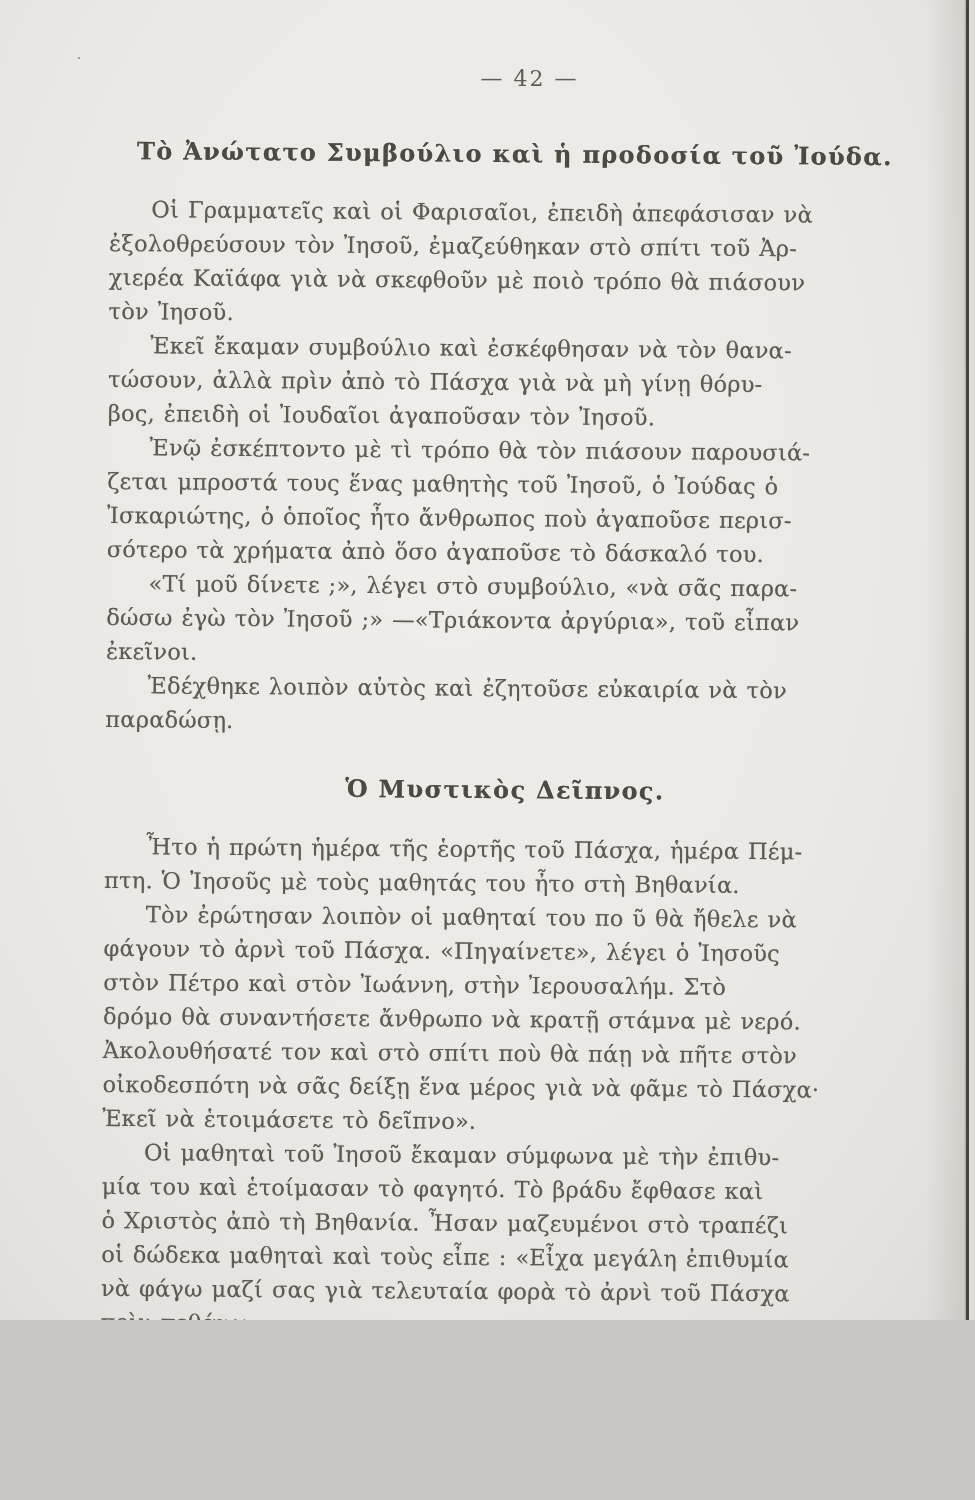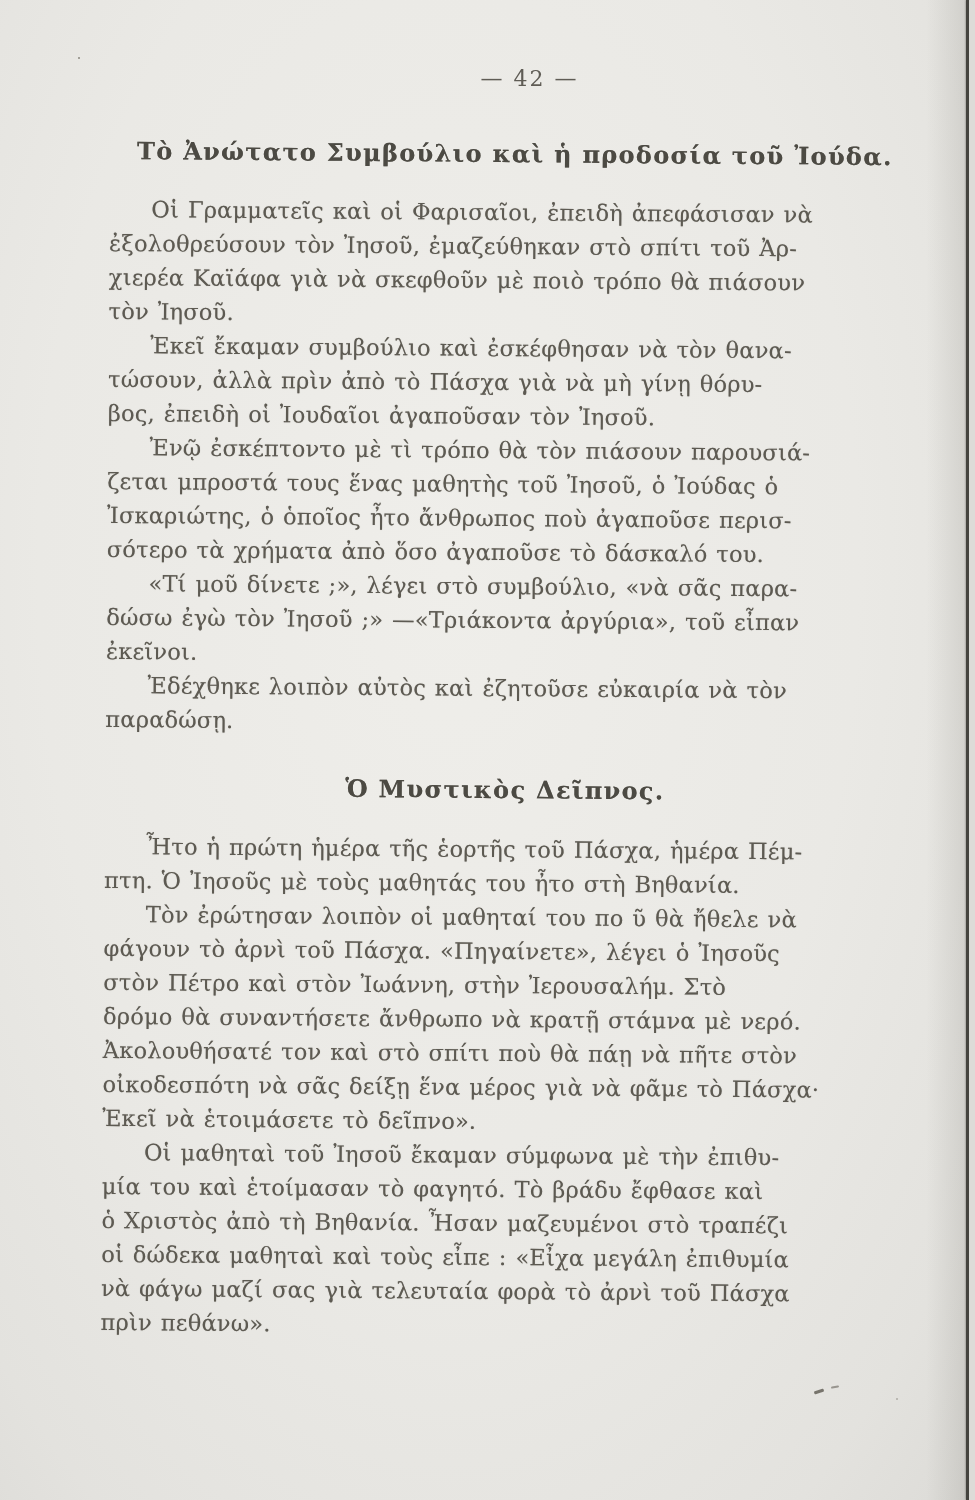--- a/index.html
+++ b/index.html
@@ -1,19 +1,19 @@
 <!DOCTYPE html>
 <html><head>
 <meta charset="utf-8">
 <style>
   html, body { margin: 0; padding: 0; background: #c8c7c3; }
   .page {
     position: relative;
     width: 975px;
-    height: 1500px;
+    height: 1320px;
     overflow: hidden;
     background:
       radial-gradient(ellipse at 46% 38%, #efeeea 0%, #eae9e5 55%, #e3e2de 85%, #dcdbd7 100%);
     font-family: "DejaVu Serif", "DejaVu Sans", serif;
   }
   .pagenum {
     position: absolute;
     top: 66px; left: 0; right: 0;
     text-align: center;
     transform: translateX(42px);

